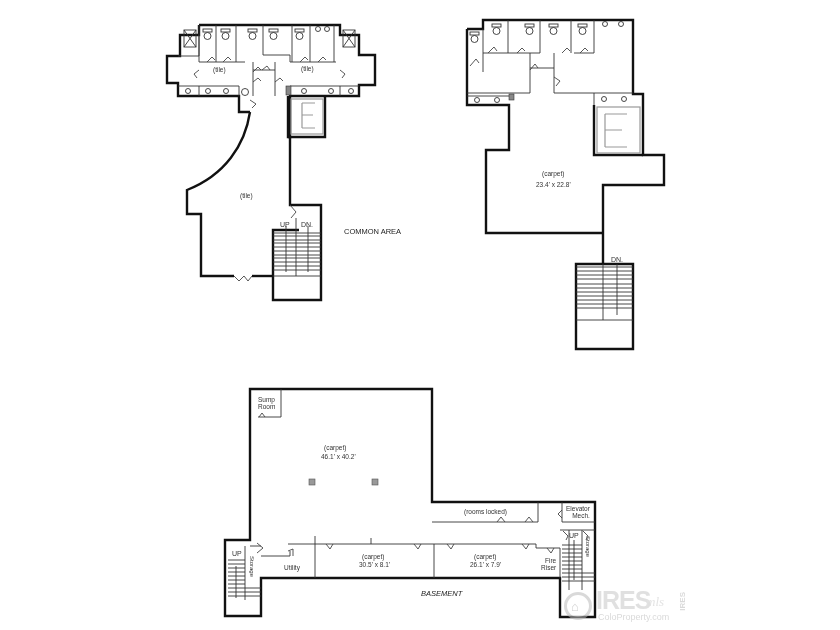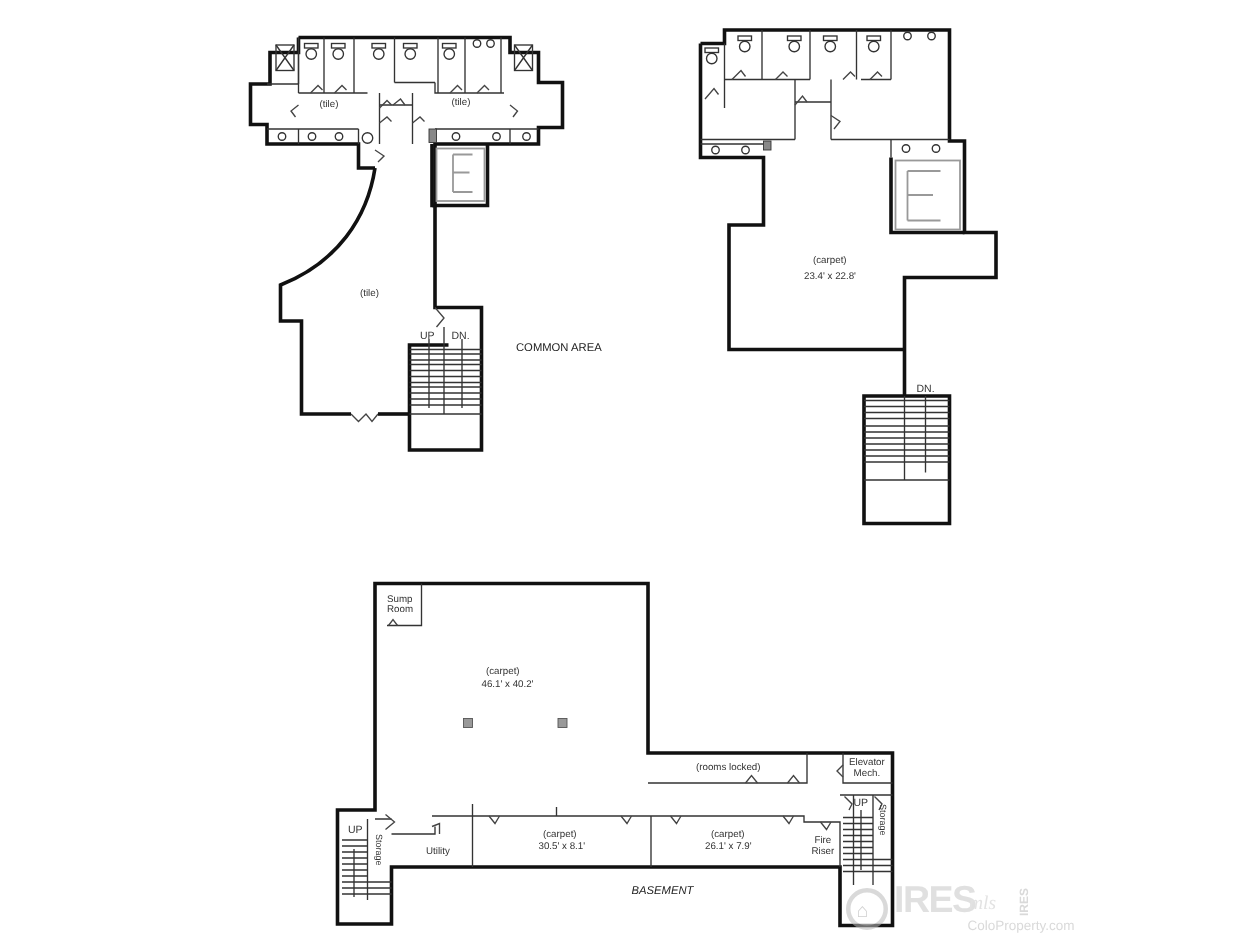--- a/index.html
+++ b/index.html
@@ -2,30 +2,30 @@
 <html><head>
 <meta charset="utf-8">
 <style>
   html, body { margin:0; padding:0; background:#ffffff; }
   body { width:840px; height:630px; position:relative; overflow:hidden; font-family:"Liberation Sans", sans-serif; }
   #plan { position:absolute; left:0; top:0; width:840px; height:630px; }
   .wall { fill:none; stroke:#111; stroke-width:2.4; stroke-linejoin:miter; }
   .thin { fill:none; stroke:#333; stroke-width:0.9; }
   .gray { fill:none; stroke:#999; stroke-width:1.2; }
   .door { fill:none; stroke:#444; stroke-width:0.9; }
-  .lbl { position:absolute; font-family:"Liberation Sans", sans-serif; color:#333; font-size:6.5px; white-space:nowrap; line-height:1.15; text-align:center; }
+  .lbl { position:absolute; font-family:"Liberation Sans", sans-serif; color:#333; font-size:6.5px; white-space:nowrap; line-height:1.15; text-align:right; }
   .lbl-md { font-size:7px; }
   .lbl-big { font-size:7.5px; color:#222; }
   .vert { writing-mode:vertical-rl; font-size:6px; }
   .wm { position:absolute; left:562px; top:590px; width:130px; height:36px; opacity:0.55; }
   .wm-circle { position:absolute; left:2px; top:2px; width:28px; height:28px; border-radius:50%; border:3px solid #bbb; background:#fff; box-sizing:border-box; }
   .wm-house { position:absolute; left:9px; top:9px; font-size:13px; color:#aaa; }
   .wm-ires { position:absolute; left:34px; top:-4px; font-size:25px; font-weight:bold; color:#c8c8c8; letter-spacing:-1px; font-family:"Liberation Sans", sans-serif; }
   .wm-mls { position:absolute; left:84px; top:4px; font-size:13px; font-style:italic; color:#ccc; font-family:"Liberation Serif", serif; }
-  .wm-site { position:absolute; left:36px; top:22px; font-size:9px; color:#bbb; font-family:"Liberation Sans", sans-serif;margin-left:47px; }
+  .wm-site { position:absolute; left:36px; top:22px; font-size:9px; color:#bbb; font-family:"Liberation Sans", sans-serif; }
   .wm-side { position:absolute; left:116px; top:2px; font-size:8px; color:#bbb; writing-mode:vertical-rl; transform:rotate(180deg); font-weight:bold; }
 </style>
 </head>
 <body>
 
 <svg id="plan" viewBox="0 0 840 630" xmlns="http://www.w3.org/2000/svg">
 
   <g>
 
     <path class="wall" d="M199,25 L340,25 L340,35 L359,35 L359,55 L375,55 L375,85 L359,85 L359,96 L290,96 L290,137 L288,137"></path>

